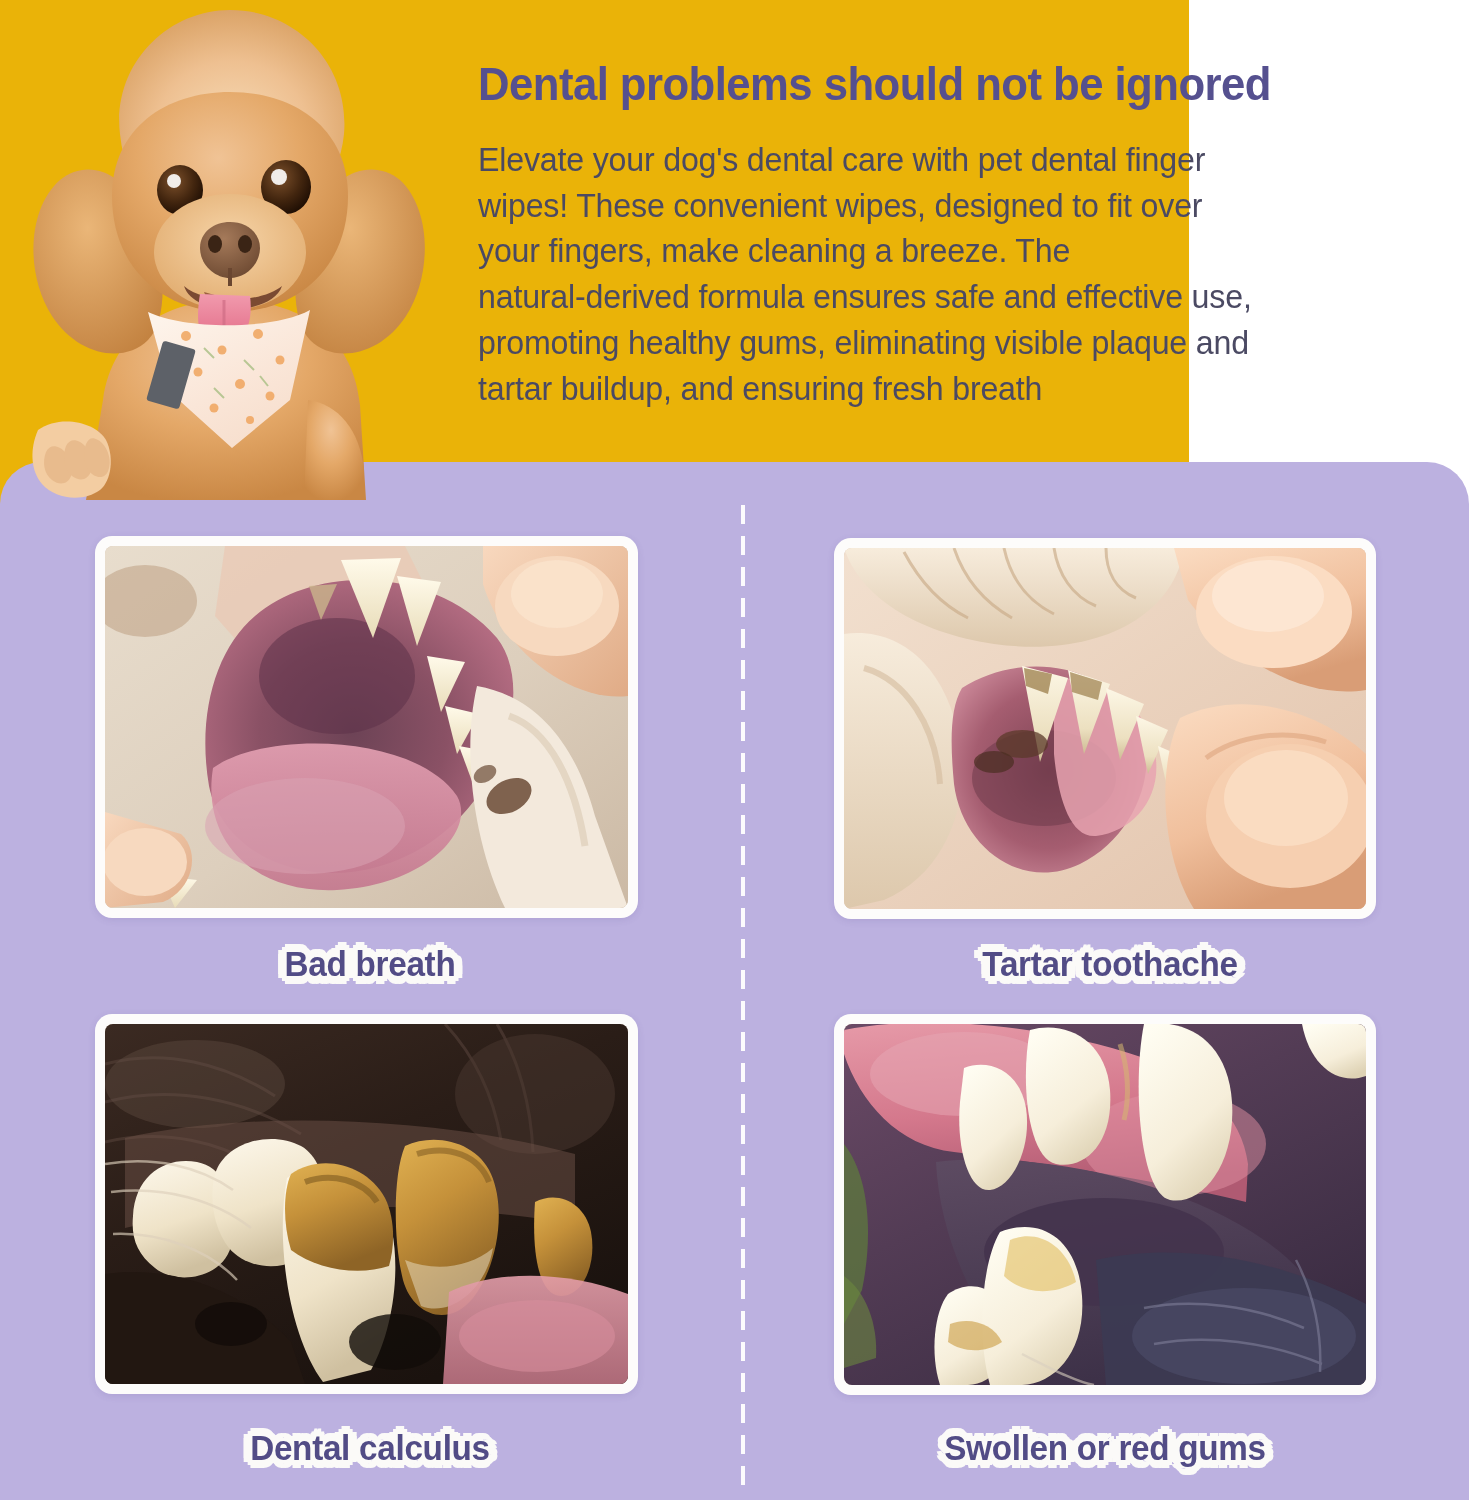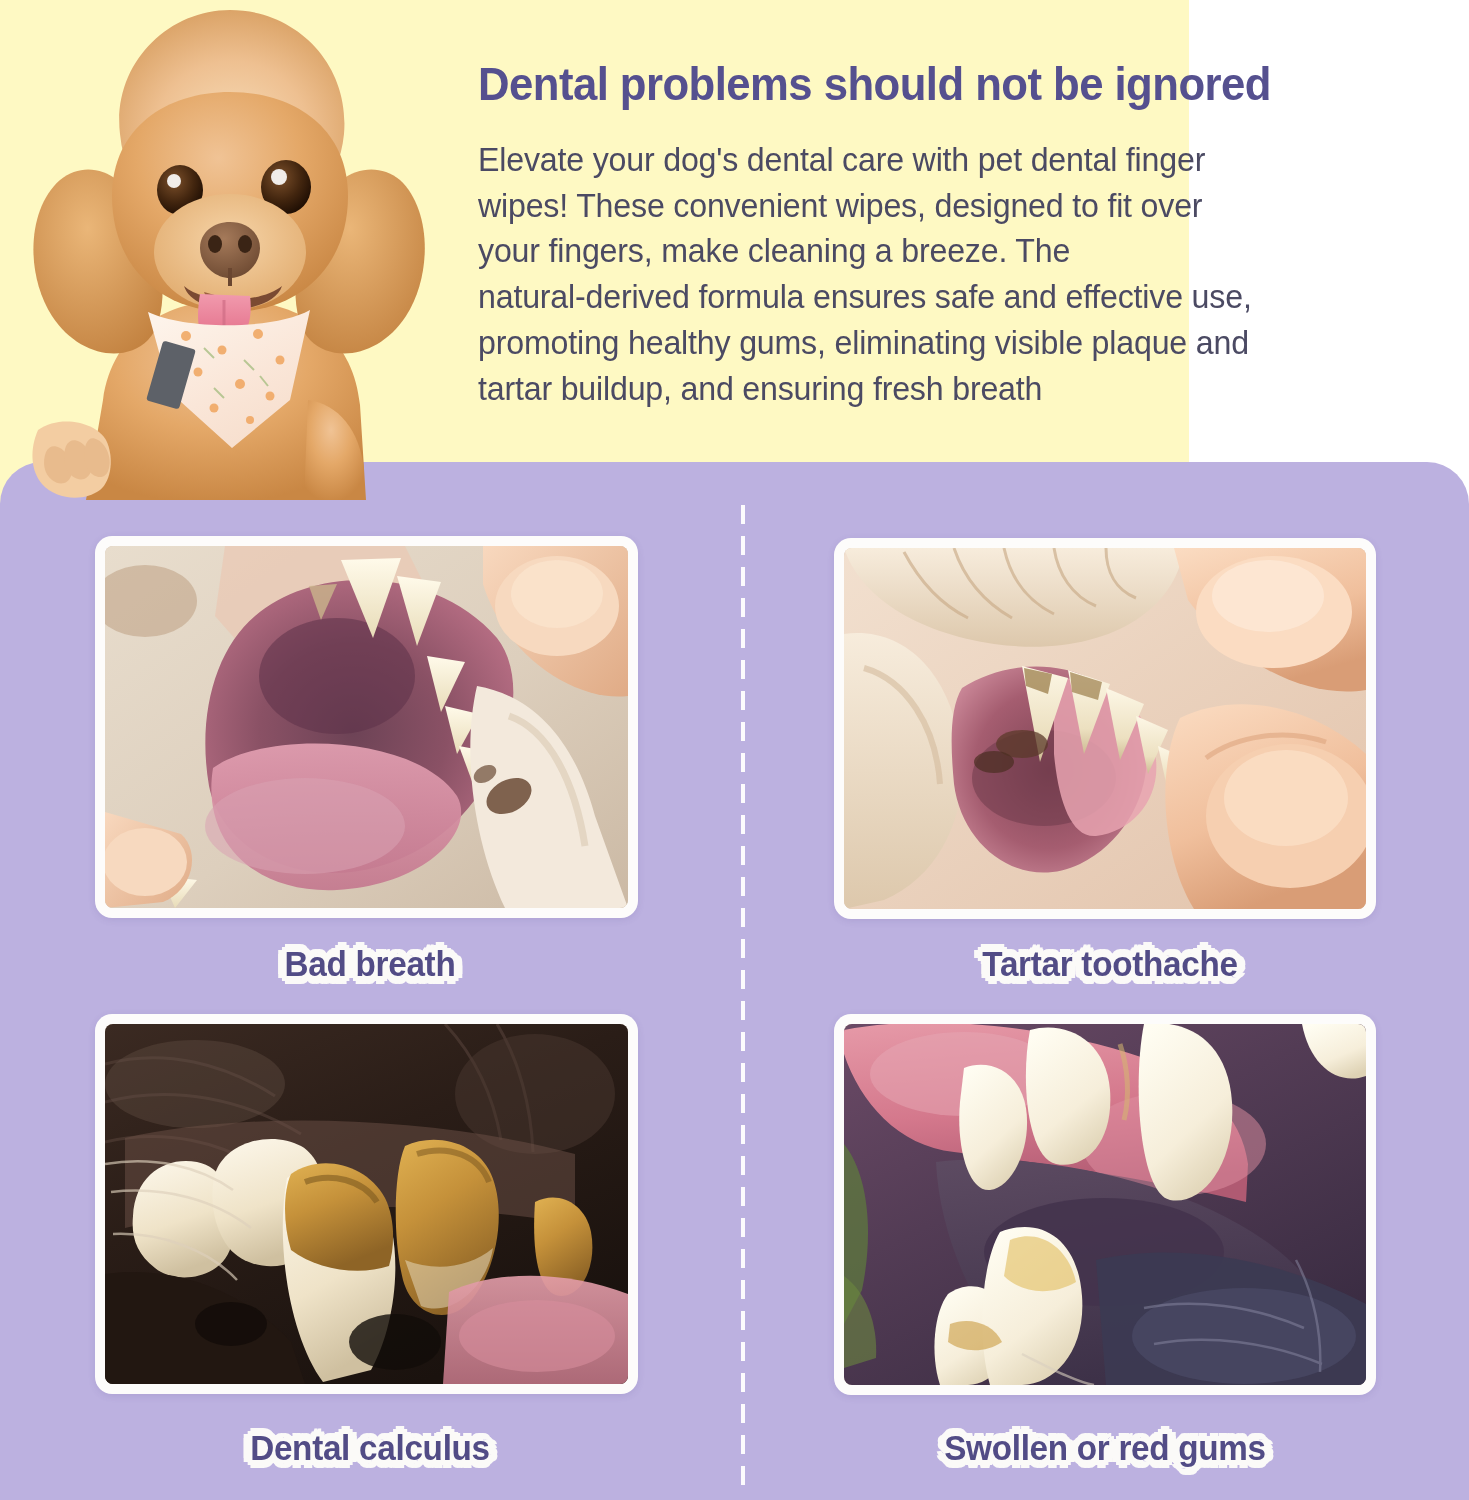--- a/index.html
+++ b/index.html
@@ -9,21 +9,21 @@
     height: 1500px;
     background: #ffffff;
     font-family: "Liberation Sans", sans-serif;
     overflow: hidden;
   }
 
   #page {
     position: relative;
     width: 1189px;
     height: 1500px;
-    background: #fef9c3;
+    background: #eab308;
   }
 
   
   .header-text {
     position: absolute;
     left: 478px;
     top: 58px;
     width: 990px;
   }
 

